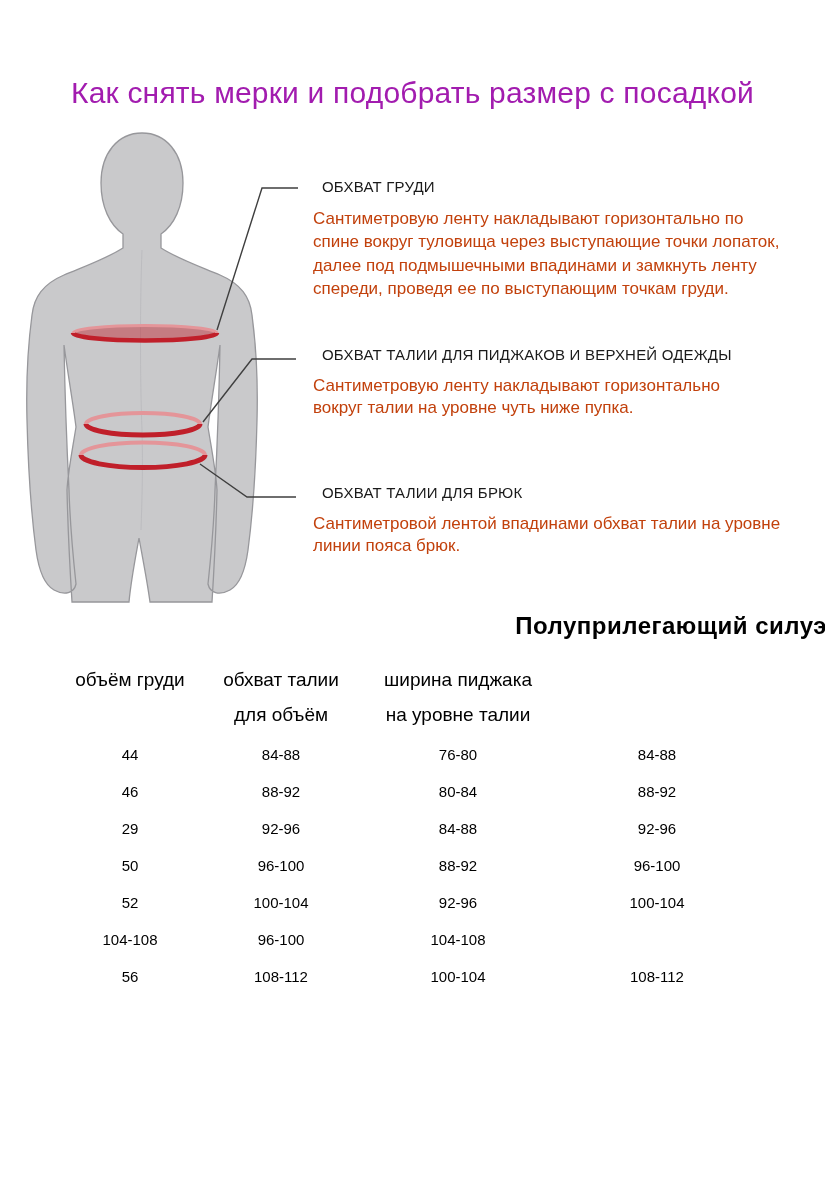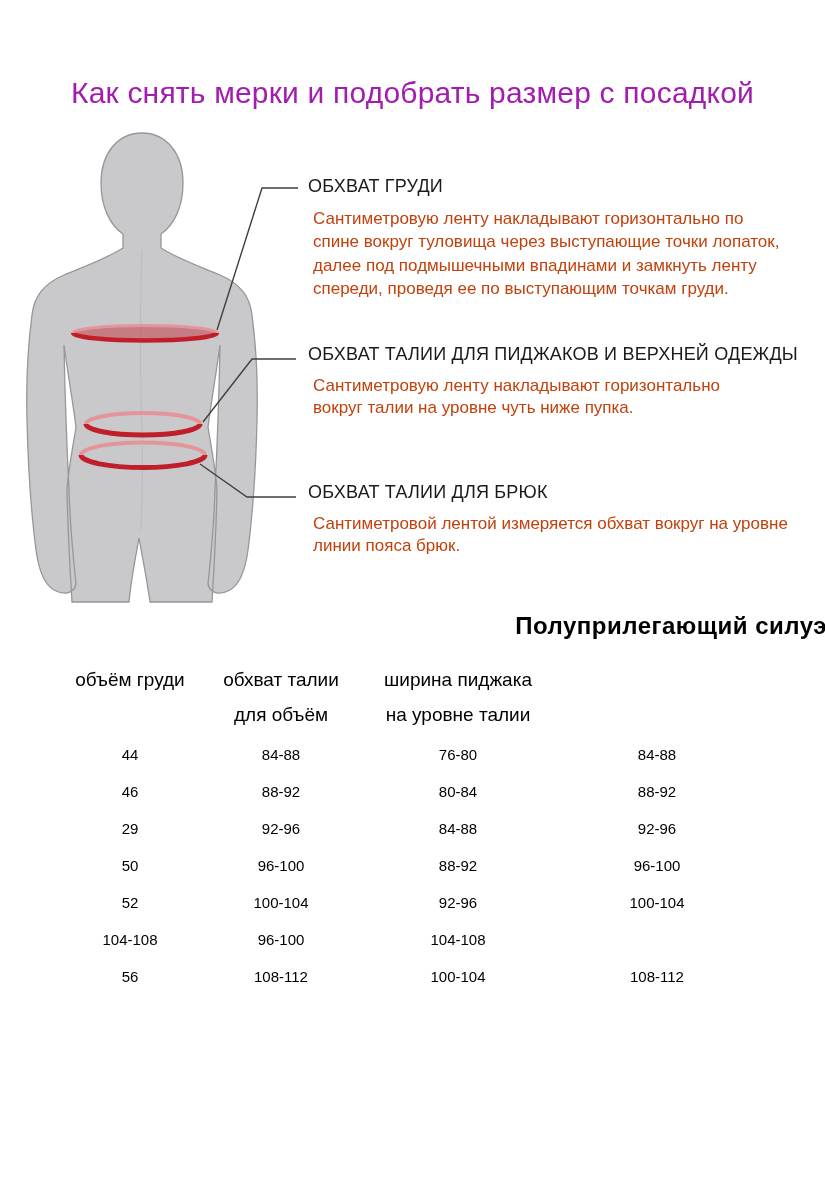--- a/index.html
+++ b/index.html
@@ -13,21 +13,21 @@
     letter-spacing:0.2px;white-space:nowrap;
   }
   .fig-svg{position:absolute;left:0;top:0;width:825px;height:1200px;}
   .sil{fill:var(--silhouette-fill,#c9c9cb);stroke:var(--silhouette-outline,#97979b);stroke-width:1.3;}
   .centerline{fill:none;stroke:#b9b9bd;stroke-width:1;opacity:.8;}
   .ring-top{fill:none;stroke:var(--ring-red-light,#e49599);}
   .ring-bottom{fill:none;stroke:var(--ring-red-dark,#c01f2a);}
   .ring-fill{fill:var(--ring-red-dark,#c01f2a);opacity:.45;stroke:none;}
   .leader{fill:none;stroke:var(--leader-line,#3f3f3f);stroke-width:1.4;}
   .annotation{position:absolute;left:308px;}
-  .ann-title{font-size:18px;line-height:21px;letter-spacing:.2px;color:#1a1a1a;white-space:nowrap;}
+  .ann-title{font-size:15px;line-height:21px;letter-spacing:.2px;color:#1a1a1a;white-space:nowrap;margin-left:14px;}
   .ann-desc{margin-top:10px;padding-left:5px;color:#c2410c;}
   .ann-desc div{white-space:nowrap;}
   .desc-a div{font-size:17px;line-height:23.4px;}
   .desc-b div{font-size:17px;line-height:21.5px;}
   .section-title{
     position:absolute;top:612px;left:14px;width:825px;text-align:right;
     font-size:24px;font-weight:700;letter-spacing:.5px;white-space:nowrap;
   }
   .thead{
     position:absolute;top:669px;left:55px;width:700px;
@@ -119,21 +119,21 @@
     <div class="ann-title">ОБХВАТ ТАЛИИ ДЛЯ ПИДЖАКОВ И ВЕРХНЕЙ ОДЕЖДЫ</div>
     <div class="ann-desc desc-b">
       <div>Сантиметровую  ленту накладывают горизонтально</div>
       <div>вокруг талии на уровне чуть ниже пупка.</div>
     </div>
   </div>
 
   <div class="annotation" style="top:482px;">
     <div class="ann-title">ОБХВАТ ТАЛИИ ДЛЯ БРЮК</div>
     <div class="ann-desc desc-b">
-      <div>Сантиметровой лентой измеряется обхват вокруг на уровне</div>
+      <div>Сантиметровой лентой впадинами обхват талии на уровне</div>
       <div>линии пояса брюк.</div>
     </div>
   </div>
 
   <div class="section-title">Полуприлегающий силуэт</div>
 
   <div class="thead">
     <div class="hcell">
       <span>объём груди</span>
       <span></span>

